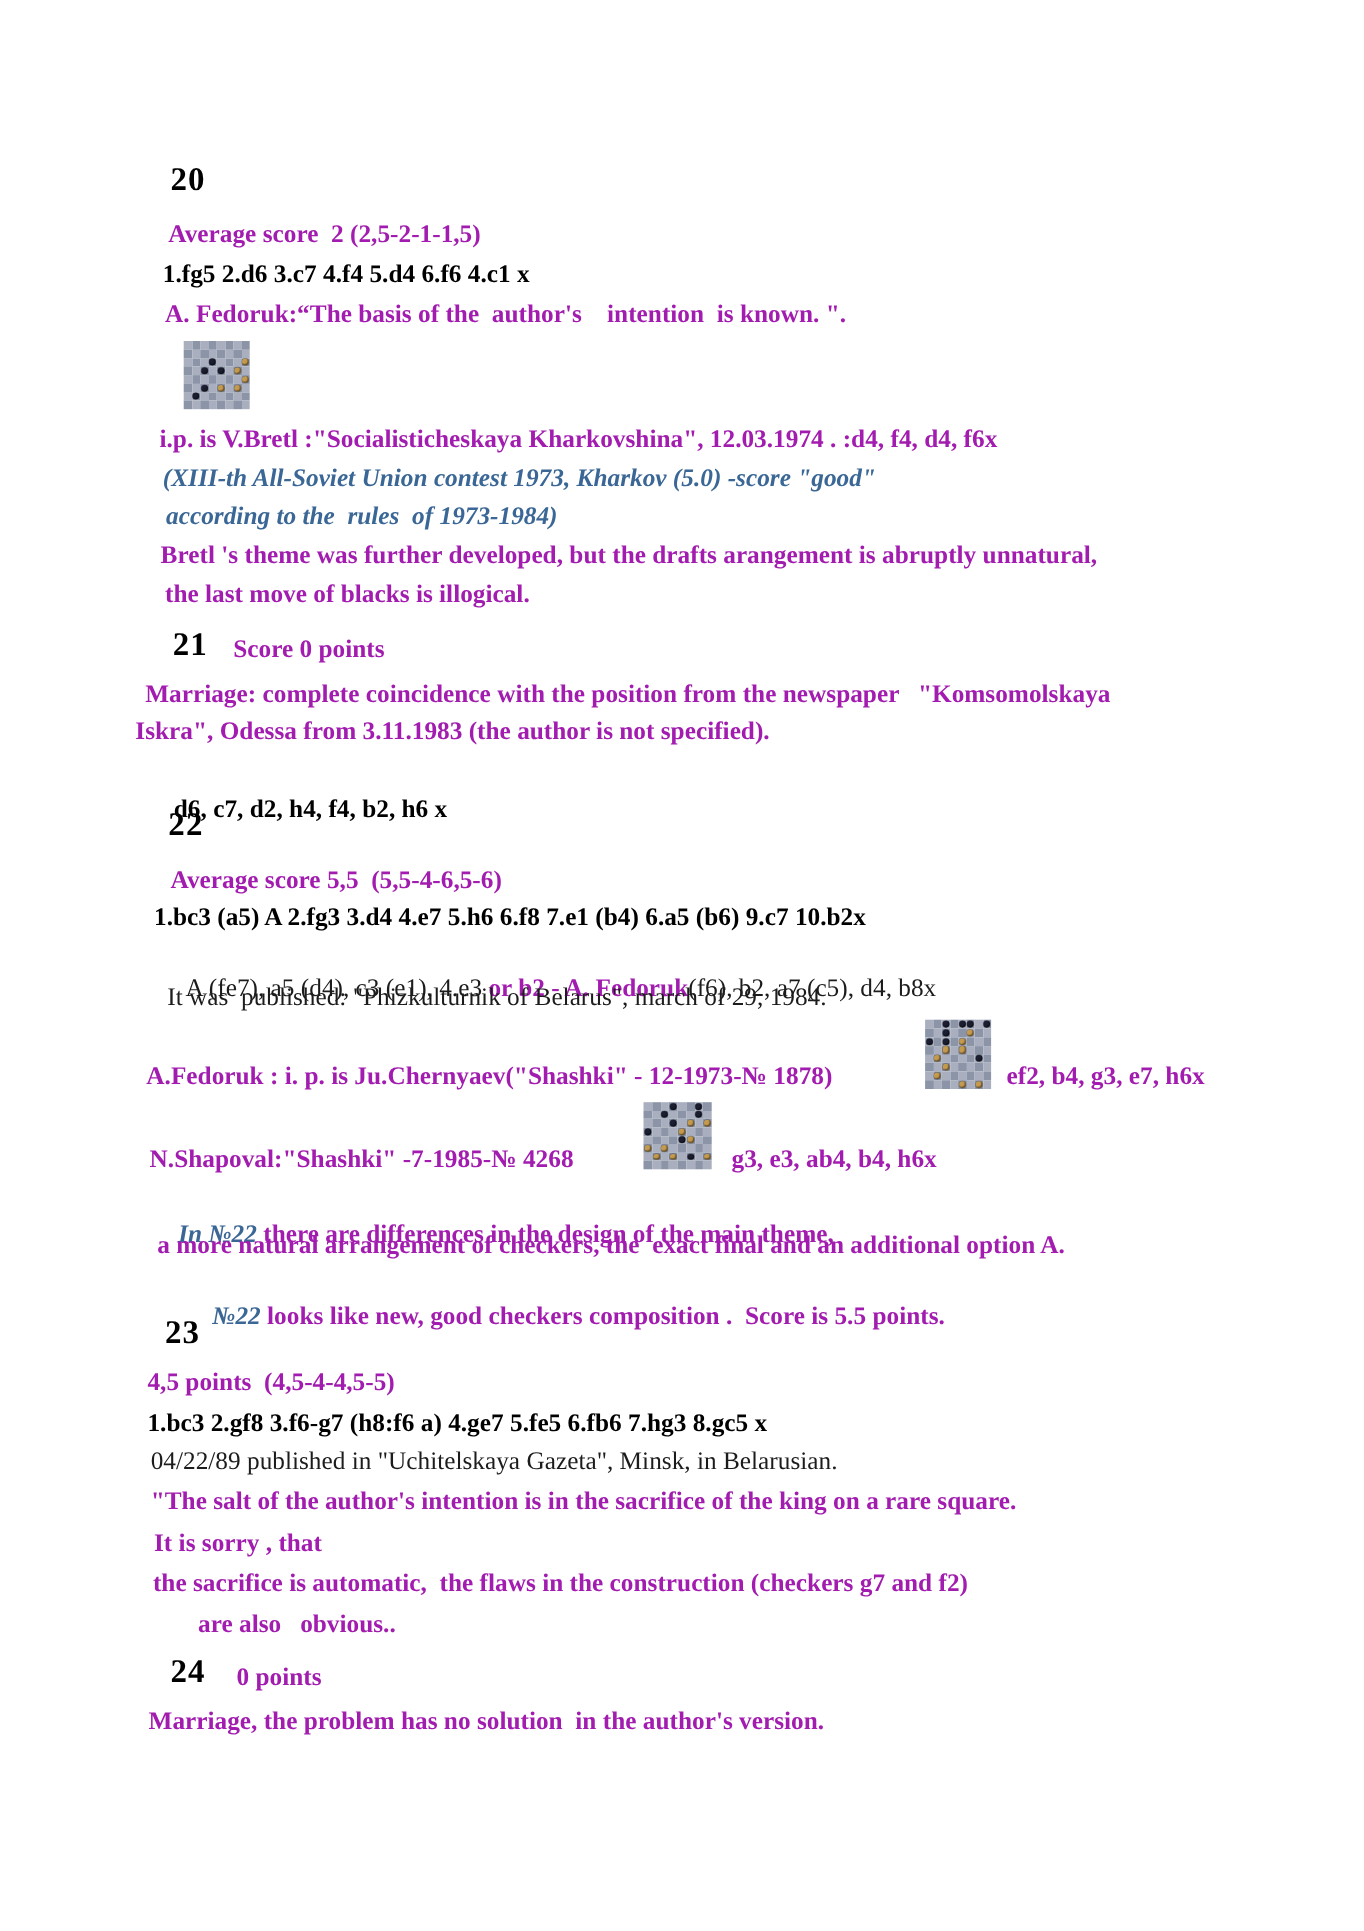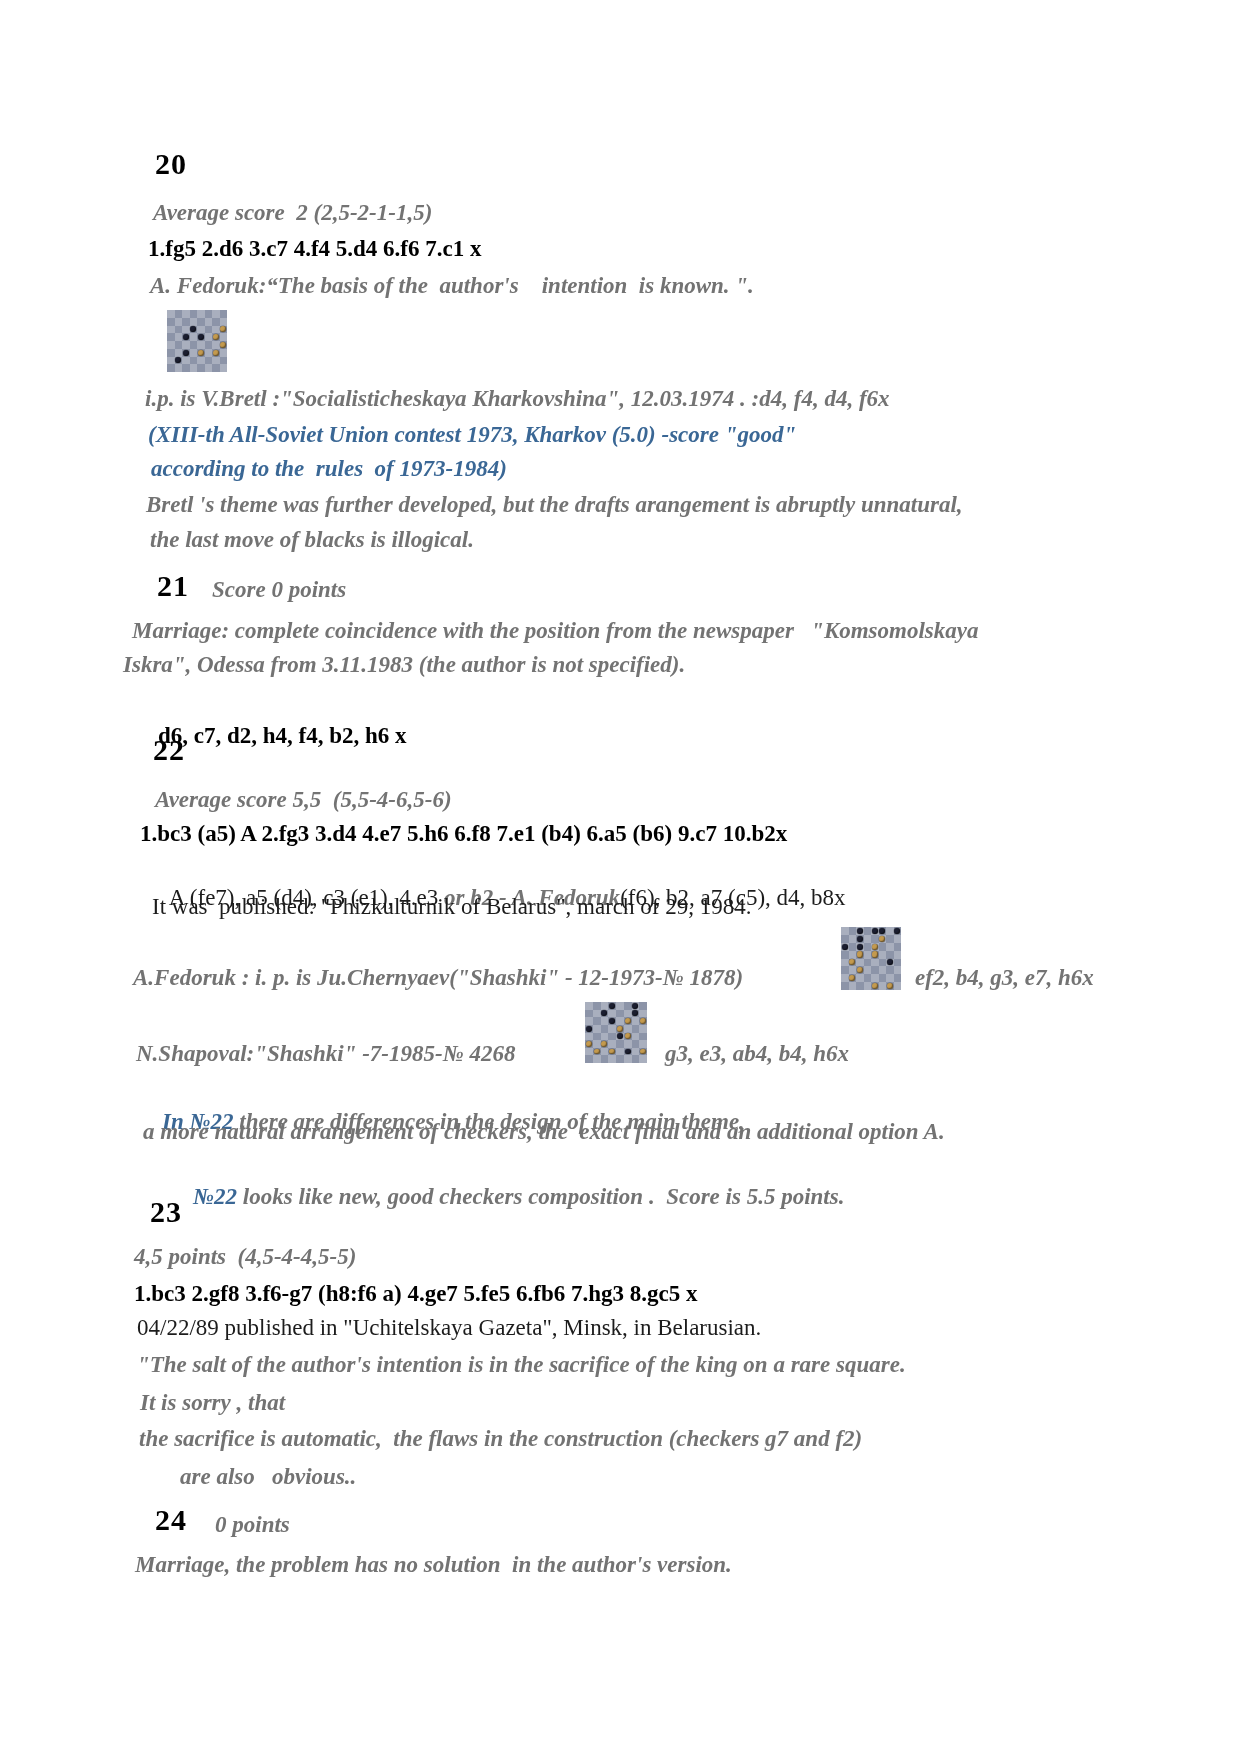--- a/index.html
+++ b/index.html
@@ -11,21 +11,21 @@
     font-family:"Liberation Serif","DejaVu Serif",serif;
     overflow:hidden;
   }
   .ln{
     position:absolute;
     white-space:pre;
     font-size:23px;
     line-height:1.2;
     color:#1c1c1c;
   }
-  .red{ color:#737373; font-weight:700; font-style:italic; }
+  .red{ color:#a21caf; font-weight:700; }
   .blue{ color:#3a6795; font-weight:700; font-style:italic; }
   .bold{ color:#000000; font-weight:700; font-style:normal; }
   .plain{ color:#1c1c1c; font-weight:400; font-style:normal; }
   .num{
     font-size:30px;
     font-weight:700;
     font-style:normal;
     color:#000000;
     letter-spacing:1px;
   }
@@ -44,21 +44,21 @@
     box-shadow: inset -1px -1px 1px rgba(0,0,0,0.45), 0 0 0 0.5px rgba(0,0,0,0.3);
   }
 </style>
 </head>
 <body>
 
 <div class="page">
 
   <div class="ln num" style="left:155px; top:146px;">20</div>
   <div class="ln red" style="left:153px; top:199px;">Average score  2 (2,5-2-1-1,5)</div>
-  <div class="ln bold" style="left:148px; top:235px;">1.fg5 2.d6 3.c7 4.f4 5.d4 6.f6 7.c1 x</div>
+  <div class="ln bold" style="left:148px; top:235px;">1.fg5 2.d6 3.c7 4.f4 5.d4 6.f6 4.c1 x</div>
   <div class="ln red" style="left:150px; top:272px;">A. Fedoruk:“The basis of the  author's    intention  is known. ".</div>
 
   <div class="board" style="left:167px; top:310px; width:60px; height:62px;">
       <div class="cell" style="background: rgb(169, 175, 190);"></div>
       <div class="cell" style="background: rgb(140, 148, 168);"></div>
       <div class="cell" style="background: rgb(169, 175, 190);"></div>
       <div class="cell" style="background: rgb(140, 148, 168);"></div>
       <div class="cell" style="background: rgb(169, 175, 190);"></div>
       <div class="cell" style="background: rgb(140, 148, 168);"></div>
       <div class="cell" style="background: rgb(169, 175, 190);"></div>

